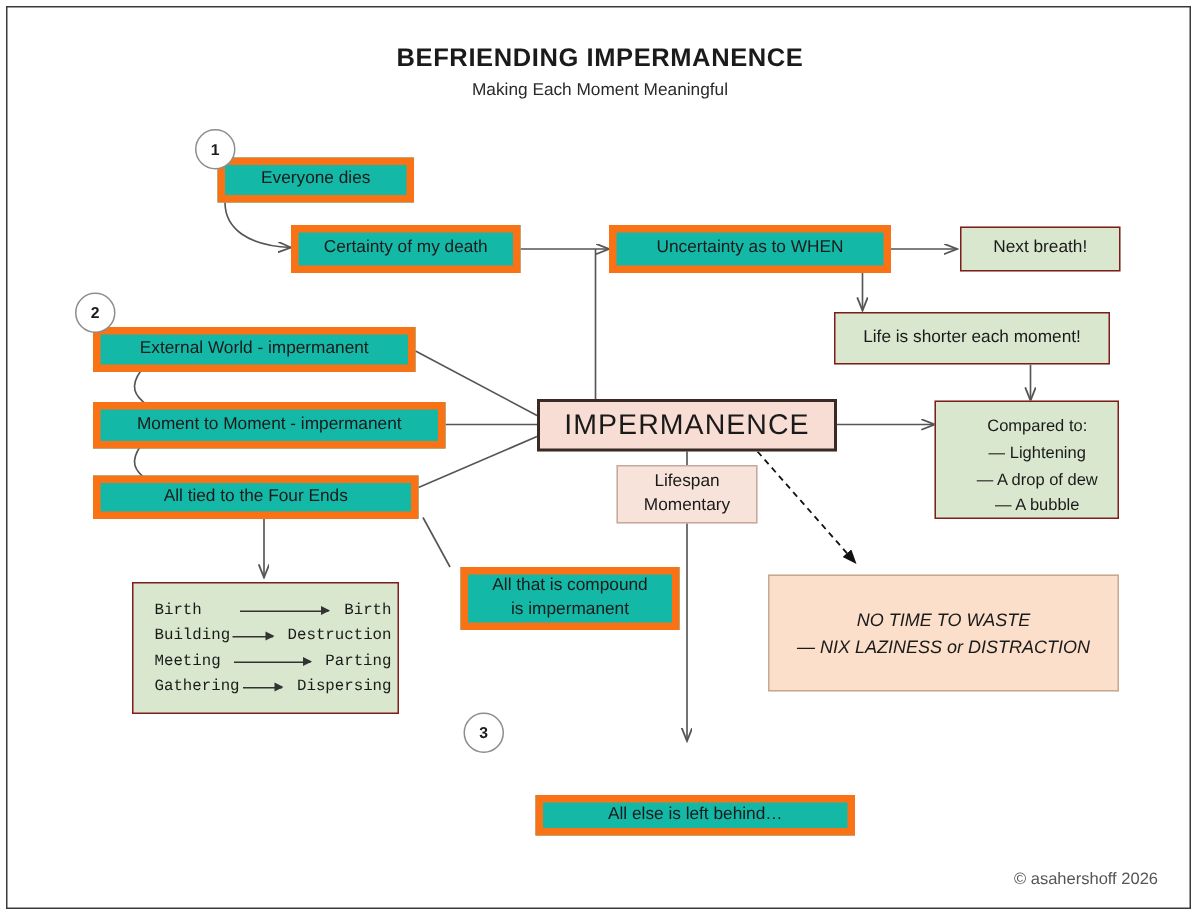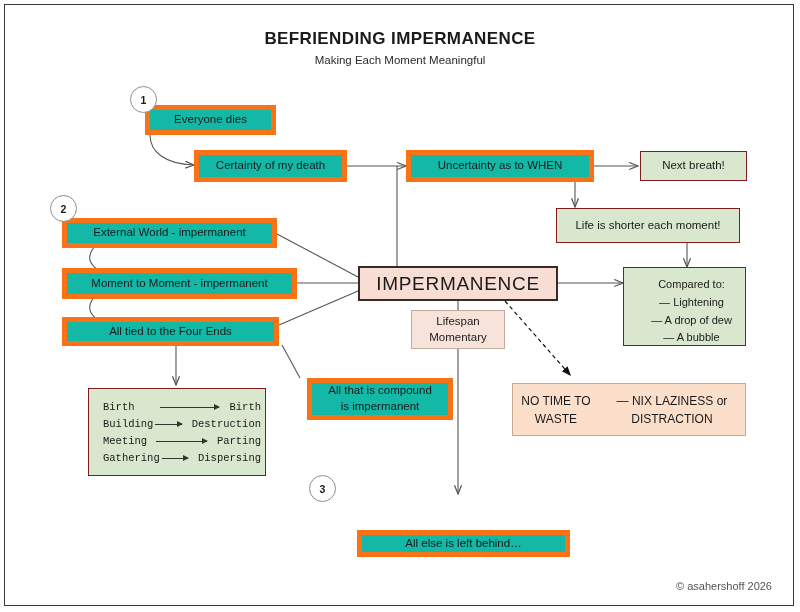--- a/index.html
+++ b/index.html
@@ -260,21 +260,21 @@
       <span class="fe-arrow" style="width:44px;"></span>
       <span class="fe-right">Dispersing</span>
     </div>
   </div>
 
   <div class="node yellow" style="left:291px; top:378px; width:146px; height:42px; flex-direction:column;margin-left:16px;">
     <span>All that is compound</span>
     <span>is impermanent</span>
   </div>
 
-  <div class="node peach" style="left:512px; top:383px; width:234px; height:53px; flex-direction:row;">
+  <div class="node peach" style="left:512px; top:383px; width:234px; height:78px; flex-direction:column;font-style:italic;">
     <span>NO TIME TO WASTE</span>
     <span>— NIX LAZINESS or DISTRACTION</span>
   </div>
 
 
   <div class="node yellow" style="left:357px; top:530px; width:213px; height:27px;">All else is left behind…</div>
 
   <div class="credit">© asahershoff 2026</div>
 </div>
 

